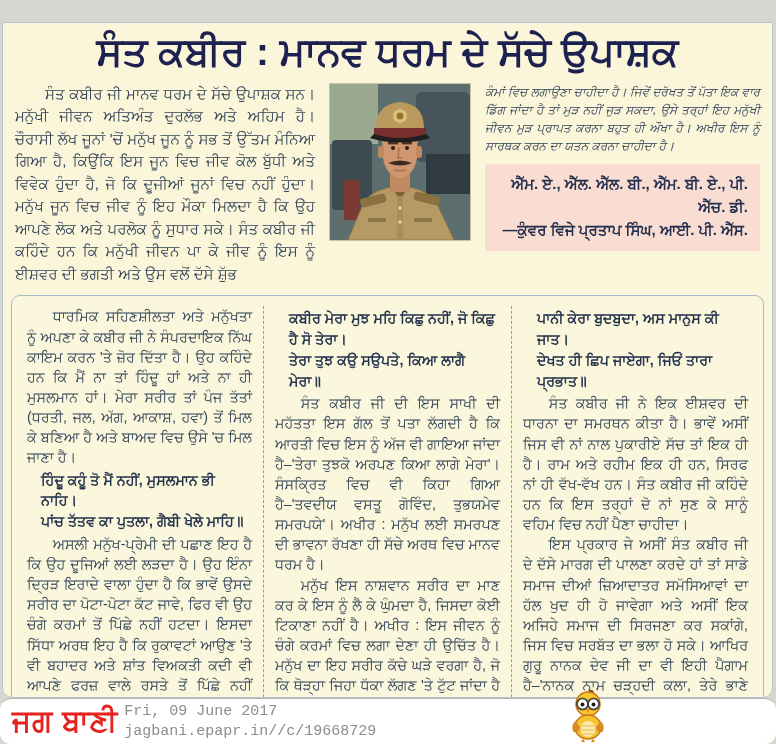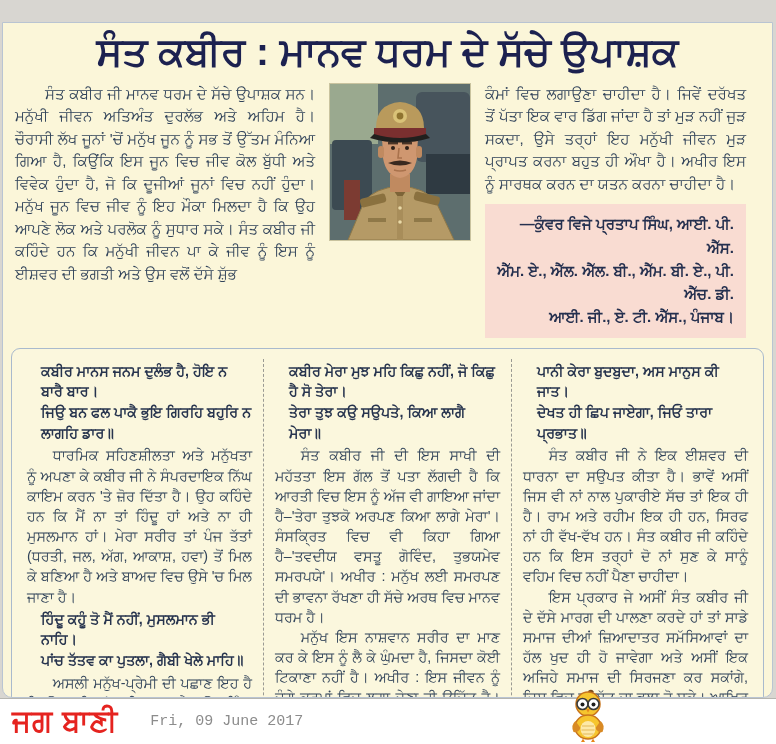--- a/index.html
+++ b/index.html
@@ -20,32 +20,32 @@
     overflow:hidden;
   }
   .headline {
     font-size:39px; font-weight:800; letter-spacing:0px;
     color:#1c2150; text-align:center;
     padding:7px 6px 2px 6px; line-height:1.15;
     white-space:nowrap;
   }
 
   
-  .intro-row { display:flex; padding:6px 26px 0 12px; gap:14px; align-items:flex-start; }
+  .intro-row { display:flex; padding:6px 12px 0 12px; gap:14px; align-items:flex-start; }
   .intro-left {
     width:300px; font-size:15px; line-height:1.5; color:#31435a;
     text-align:justify; text-indent:2em;
   }
   .photo-frame {
     width:142px; height:158px; flex:0 0 142px;
     border:1px solid #c9c39f; background:#6b7a78; overflow:hidden;
   }
   .intro-right-col { flex:1; display:flex; flex-direction:column; }
   .intro-right {
-    font-size:15px; line-height:1.5; color:#31435a; text-align:justify;
+    font-size:12px; line-height:1.5; color:#31435a; text-align:justify;font-style:italic;
   }
   .caption-box {
     margin-top:9px; background:#f9dcd2;
     padding:8px 12px 9px 12px;
     text-align:right; font-weight:700; color:#25304f;
     font-size:15px; line-height:1.55;
   }
 
   
   .body-box {
@@ -62,21 +62,21 @@
   }
   .col p.verse {
     font-size:14.3px; line-height:1.45; font-weight:700; color:#27344e;
     white-space:pre-line; padding-left:14px; margin:2px 0 2px 0;
   }
 
   
   .footer {
     position:absolute; left:0; bottom:0; width:776px; height:46px;
     background:#ffffff; border-top:1px solid #b5b5b0;
-    display:flex; align-items:center; padding:0 12px; gap:32px;
+    display:flex; align-items:center; padding:0 12px; gap:6px;border-radius:11px;
   }
   .footer .logo {
     font-size:29px; font-weight:800; color:#e5231f;
     letter-spacing:1px; white-space:nowrap; transform:scaleY(1.05);
   }
   .footer .meta {
     font-family:Liberation Mono, monospace;
     font-size:15px; color:#8c8c8c; line-height:1.3;
   }
   .mascot { position:absolute; right:6px; bottom:1px; width:56px; height:56px; }
@@ -137,61 +137,59 @@
           <path d="M44 44 h52 v8 q-26 6 -52 0 Z" fill="#7a2f2f"></path>
           <path d="M44 50 q26 8 52 0 l4 4 q-30 9 -60 0 Z" fill="#21201e"></path>
           <circle cx="70" cy="32" r="7" fill="#d9c278"></circle>
           <circle cx="70" cy="32" r="3.4" fill="#8f7430"></circle>
         </svg>
       </div>
 
       <div class="intro-right-col">
         <p class="intro-right">ਕੰਮਾਂ ਵਿਚ ਲਗਾਉਣਾ ਚਾਹੀਦਾ ਹੈ। ਜਿਵੇਂ ਦਰੱਖਤ ਤੋਂ ਪੱਤਾ ਇਕ ਵਾਰ ਡਿੱਗ ਜਾਂਦਾ ਹੈ ਤਾਂ ਮੁੜ ਨਹੀਂ ਜੁੜ ਸਕਦਾ, ਉਸੇ ਤਰ੍ਹਾਂ ਇਹ ਮਨੁੱਖੀ ਜੀਵਨ ਮੁੜ ਪ੍ਰਾਪਤ ਕਰਨਾ ਬਹੁਤ ਹੀ ਔਖਾ ਹੈ। ਅਖੀਰ ਇਸ ਨੂੰ ਸਾਰਥਕ ਕਰਨ ਦਾ ਯਤਨ ਕਰਨਾ ਚਾਹੀਦਾ ਹੈ।</p>
         <div class="caption-box">
+          <div>ਐੱਮ. ਏ., ਐੱਲ. ਐੱਲ. ਬੀ., ਐੱਮ. ਬੀ. ਏ., ਪੀ. ਐੱਚ. ਡੀ.</div>
           <div>—ਕੁੰਵਰ ਵਿਜੇ ਪ੍ਰਤਾਪ ਸਿੰਘ, ਆਈ. ਪੀ. ਐੱਸ.</div>
-          <div>ਐੱਮ. ਏ., ਐੱਲ. ਐੱਲ. ਬੀ., ਐੱਮ. ਬੀ. ਏ., ਪੀ. ਐੱਚ. ਡੀ.</div>
-          <div>ਆਈ. ਜੀ., ਏ. ਟੀ. ਐੱਸ., ਪੰਜਾਬ।</div>
         </div>
       </div>
     </div>
 
     <div class="body-box">
 
       <div class="col">
-        <p class="verse">ਕਬੀਰ ਮਾਨਸ ਜਨਮ ਦੁਲੰਭ ਹੈ, ਹੋਇ ਨ ਬਾਰੈ ਬਾਰ।
-ਜਿਉ ਬਨ ਫਲ ਪਾਕੈ ਭੁਇ ਗਿਰਹਿ ਬਹੁਰਿ ਨ ਲਾਗਹਿ ਡਾਰ॥</p>
         <p class="para">ਧਾਰਮਿਕ ਸਹਿਣਸ਼ੀਲਤਾ ਅਤੇ ਮਨੁੱਖਤਾ ਨੂੰ ਅਪਣਾ ਕੇ ਕਬੀਰ ਜੀ ਨੇ ਸੰਪਰਦਾਇਕ ਨਿੱਘ ਕਾਇਮ ਕਰਨ 'ਤੇ ਜ਼ੋਰ ਦਿੱਤਾ ਹੈ। ਉਹ ਕਹਿੰਦੇ ਹਨ ਕਿ ਮੈਂ ਨਾ ਤਾਂ ਹਿੰਦੂ ਹਾਂ ਅਤੇ ਨਾ ਹੀ ਮੁਸਲਮਾਨ ਹਾਂ। ਮੇਰਾ ਸਰੀਰ ਤਾਂ ਪੰਜ ਤੱਤਾਂ (ਧਰਤੀ, ਜਲ, ਅੱਗ, ਆਕਾਸ਼, ਹਵਾ) ਤੋਂ ਮਿਲ ਕੇ ਬਣਿਆ ਹੈ ਅਤੇ ਬਾਅਦ ਵਿਚ ਉਸੇ 'ਚ ਮਿਲ ਜਾਣਾ ਹੈ।</p>
         <p class="verse">ਹਿੰਦੂ ਕਹੂੰ ਤੋ ਮੈਂ ਨਹੀਂ, ਮੁਸਲਮਾਨ ਭੀ ਨਾਹਿ।
 ਪਾਂਚ ਤੱਤਵ ਕਾ ਪੁਤਲਾ, ਗੈਬੀ ਖੇਲੇ ਮਾਹਿ॥</p>
         <p class="para">ਅਸਲੀ ਮਨੁੱਖ-ਪ੍ਰੇਮੀ ਦੀ ਪਛਾਣ ਇਹ ਹੈ ਕਿ ਉਹ ਦੂਜਿਆਂ ਲਈ ਲੜਦਾ ਹੈ। ਉਹ ਇੰਨਾ ਦ੍ਰਿੜ ਇਰਾਦੇ ਵਾਲਾ ਹੁੰਦਾ ਹੈ ਕਿ ਭਾਵੇਂ ਉਸਦੇ ਸਰੀਰ ਦਾ ਪੋਟਾ-ਪੋਟਾ ਕੱਟ ਜਾਵੇ, ਫਿਰ ਵੀ ਉਹ ਚੰਗੇ ਕਰਮਾਂ ਤੋਂ ਪਿੱਛੇ ਨਹੀਂ ਹਟਦਾ। ਇਸਦਾ ਸਿੱਧਾ ਅਰਥ ਇਹ ਹੈ ਕਿ ਰੁਕਾਵਟਾਂ ਆਉਣ 'ਤੇ ਵੀ ਬਹਾਦਰ ਅਤੇ ਸ਼ਾਂਤ ਵਿਅਕਤੀ ਕਦੀ ਵੀ ਆਪਣੇ ਫਰਜ਼ ਵਾਲੇ ਰਸਤੇ ਤੋਂ ਪਿੱਛੇ ਨਹੀਂ ਹਟਦਾ।</p>
 
       </div>
 
       <div class="col">
         <p class="verse">ਕਬੀਰ ਮੇਰਾ ਮੁਝ ਮਹਿ ਕਿਛੁ ਨਹੀਂ, ਜੋ ਕਿਛੁ ਹੈ ਸੋ ਤੇਰਾ।
 ਤੇਰਾ ਤੁਝ ਕਉ ਸਉਪਤੇ, ਕਿਆ ਲਾਗੈ ਮੇਰਾ॥</p>
         <p class="para">ਸੰਤ ਕਬੀਰ ਜੀ ਦੀ ਇਸ ਸਾਖੀ ਦੀ ਮਹੱਤਤਾ ਇਸ ਗੱਲ ਤੋਂ ਪਤਾ ਲੱਗਦੀ ਹੈ ਕਿ ਆਰਤੀ ਵਿਚ ਇਸ ਨੂੰ ਅੱਜ ਵੀ ਗਾਇਆ ਜਾਂਦਾ ਹੈ–'ਤੇਰਾ ਤੁਝਕੋ ਅਰਪਣ ਕਿਆ ਲਾਗੇ ਮੇਰਾ'। ਸੰਸਕ੍ਰਿਤ ਵਿਚ ਵੀ ਕਿਹਾ ਗਿਆ ਹੈ–'ਤਵਦੀਯ ਵਸਤੂ ਗੋਵਿੰਦ, ਤੁਭਯਮੇਵ ਸਮਰਪਯੇ'। ਅਖੀਰ : ਮਨੁੱਖ ਲਈ ਸਮਰਪਣ ਦੀ ਭਾਵਨਾ ਰੱਖਣਾ ਹੀ ਸੱਚੇ ਅਰਥ ਵਿਚ ਮਾਨਵ ਧਰਮ ਹੈ।</p>
         <p class="para">ਮਨੁੱਖ ਇਸ ਨਾਸ਼ਵਾਨ ਸਰੀਰ ਦਾ ਮਾਣ ਕਰ ਕੇ ਇਸ ਨੂੰ ਲੈ ਕੇ ਘੁੰਮਦਾ ਹੈ, ਜਿਸਦਾ ਕੋਈ ਟਿਕਾਣਾ ਨਹੀਂ ਹੈ। ਅਖੀਰ : ਇਸ ਜੀਵਨ ਨੂੰ ਚੰਗੇ ਕਰਮਾਂ ਵਿਚ ਲਗਾ ਦੇਣਾ ਹੀ ਉਚਿੱਤ ਹੈ। ਮਨੁੱਖ ਦਾ ਇਹ ਸਰੀਰ ਕੱਚੇ ਘੜੇ ਵਰਗਾ ਹੈ, ਜੋ ਕਿ ਥੋੜ੍ਹਾ ਜਿਹਾ ਧੱਕਾ ਲੱਗਣ 'ਤੇ ਟੁੱਟ ਜਾਂਦਾ ਹੈ ਅਤੇ ਕੁਝ ਵੀ ਹੱਥ ਨਹੀਂ ਆਉਂਦਾ। ਮਨੁੱਖ ਦਾ ਜੀਵਨ ਤਾਂ ਪਾਣੀ ਦੇ ਬੁਲਬੁਲੇ ਵਾਂਗ ਨਾਸ਼ਵਾਨ ਹੈ। ਜਿਵੇਂ ਸਵੇਰ ਹੁੰਦੇ ਹੀ ਤਾਰੇ ਛੁਪ ਜਾਂਦੇ ਹਨ, ਉਸੇ ਤਰ੍ਹਾਂ ਮਨੁੱਖੀ ਜਨਮ ਵੀ ਕਾਲਪਨਿਕ ਹੈ। ਅਖੀਰ ਇਸ ਨੂੰ ਚੰਗੇ ਕਰਮਾਂ ਵਿਚ ਲਗਾਉਣਾ ਚਾਹੀਦਾ ਹੈ।</p>
 
       </div>
 
       <div class="col">
         <p class="verse">ਪਾਨੀ ਕੇਰਾ ਬੁਦਬੁਦਾ, ਅਸ ਮਾਨੁਸ ਕੀ ਜਾਤ।
 ਦੇਖਤ ਹੀ ਛਿਪ ਜਾਏਗਾ, ਜਿਓਂ ਤਾਰਾ ਪ੍ਰਭਾਤ॥</p>
-        <p class="para">ਸੰਤ ਕਬੀਰ ਜੀ ਨੇ ਇਕ ਈਸ਼ਵਰ ਦੀ ਧਾਰਨਾ ਦਾ ਸਉਪਤ ਕੀਤਾ ਹੈ। ਭਾਵੇਂ ਅਸੀਂ ਜਿਸ ਵੀ ਨਾਂ ਨਾਲ ਪੁਕਾਰੀਏ ਸੱਚ ਤਾਂ ਇਕ ਹੀ ਹੈ। ਰਾਮ ਅਤੇ ਰਹੀਮ ਇਕ ਹੀ ਹਨ, ਸਿਰਫ ਨਾਂ ਹੀ ਵੱਖ-ਵੱਖ ਹਨ। ਸੰਤ ਕਬੀਰ ਜੀ ਕਹਿੰਦੇ ਹਨ ਕਿ ਇਸ ਤਰ੍ਹਾਂ ਦੋ ਨਾਂ ਸੁਣ ਕੇ ਸਾਨੂੰ ਵਹਿਮ ਵਿਚ ਨਹੀਂ ਪੈਣਾ ਚਾਹੀਦਾ।</p>
+        <p class="para">ਸੰਤ ਕਬੀਰ ਜੀ ਨੇ ਇਕ ਈਸ਼ਵਰ ਦੀ ਧਾਰਨਾ ਦਾ ਸਮਰਥਨ ਕੀਤਾ ਹੈ। ਭਾਵੇਂ ਅਸੀਂ ਜਿਸ ਵੀ ਨਾਂ ਨਾਲ ਪੁਕਾਰੀਏ ਸੱਚ ਤਾਂ ਇਕ ਹੀ ਹੈ। ਰਾਮ ਅਤੇ ਰਹੀਮ ਇਕ ਹੀ ਹਨ, ਸਿਰਫ ਨਾਂ ਹੀ ਵੱਖ-ਵੱਖ ਹਨ। ਸੰਤ ਕਬੀਰ ਜੀ ਕਹਿੰਦੇ ਹਨ ਕਿ ਇਸ ਤਰ੍ਹਾਂ ਦੋ ਨਾਂ ਸੁਣ ਕੇ ਸਾਨੂੰ ਵਹਿਮ ਵਿਚ ਨਹੀਂ ਪੈਣਾ ਚਾਹੀਦਾ।</p>
         <p class="para">ਇਸ ਪ੍ਰਕਾਰ ਜੇ ਅਸੀਂ ਸੰਤ ਕਬੀਰ ਜੀ ਦੇ ਦੱਸੇ ਮਾਰਗ ਦੀ ਪਾਲਣਾ ਕਰਦੇ ਹਾਂ ਤਾਂ ਸਾਡੇ ਸਮਾਜ ਦੀਆਂ ਜ਼ਿਆਦਾਤਰ ਸਮੱਸਿਆਵਾਂ ਦਾ ਹੱਲ ਖੁਦ ਹੀ ਹੋ ਜਾਵੇਗਾ ਅਤੇ ਅਸੀਂ ਇਕ ਅਜਿਹੇ ਸਮਾਜ ਦੀ ਸਿਰਜਣਾ ਕਰ ਸਕਾਂਗੇ, ਜਿਸ ਵਿਚ ਸਰਬੱਤ ਦਾ ਭਲਾ ਹੋ ਸਕੇ। ਆਖਿਰ ਗੁਰੂ ਨਾਨਕ ਦੇਵ ਜੀ ਦਾ ਵੀ ਇਹੀ ਪੈਗਾਮ ਹੈ–'ਨਾਨਕ ਨਾਮ ਚੜ੍ਹਦੀ ਕਲਾ, ਤੇਰੇ ਭਾਣੇ ਸਰਬੱਤ ਦਾ ਭਲਾ'।</p>
       </div>
 
     </div>
   </div>
 
   <div class="footer">
     <span class="logo">ਜਗ ਬਾਣੀ</span>
     <div class="meta">
       <div>Fri, 09 June 2017</div>
+      <div>jagbani.epapr.in//c/19668729</div>
     </div>
   </div>
 
   <svg class="mascot" viewBox="0 0 56 56">
 
     <path d="M30 4 q4 -3 6 1 q-2 3 -5 3 Z" fill="#7a4a1e"></path>
 
     <circle cx="30" cy="17" r="12" fill="#f6c52e" stroke="#c8741c" stroke-width="1.5"></circle>
 
     <circle cx="24.5" cy="17" r="5.5" fill="#ffffff" stroke="#3a3a3a" stroke-width="1.6"></circle>

